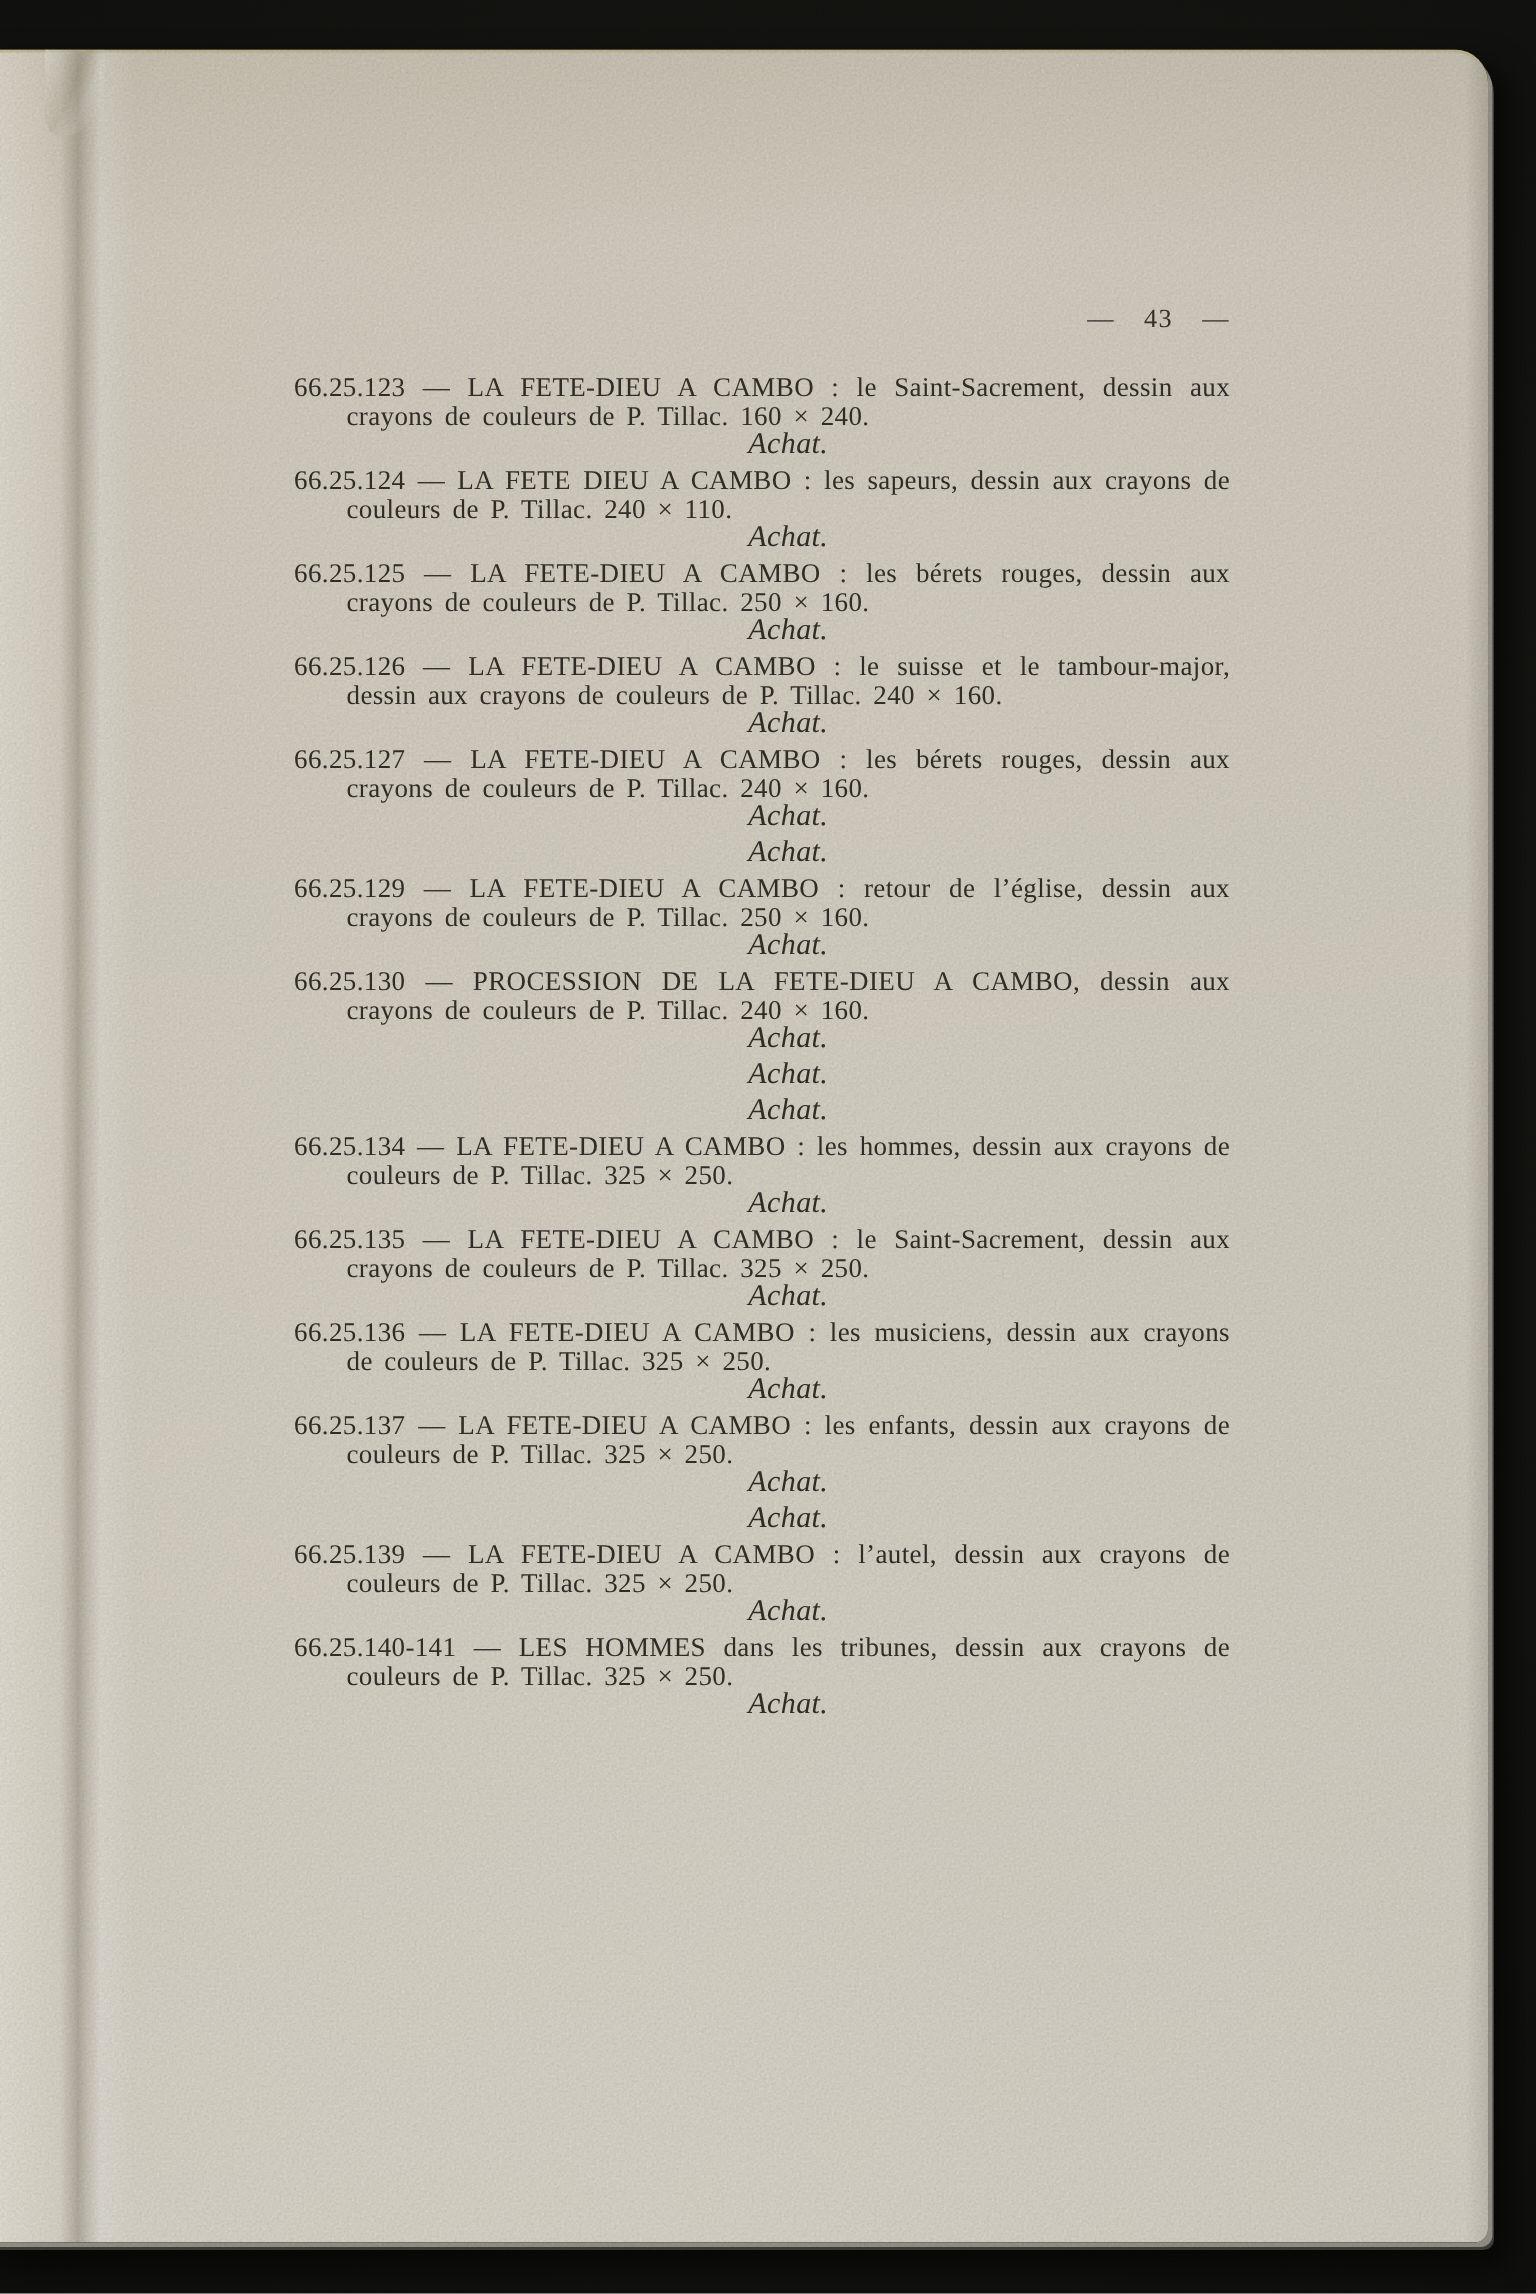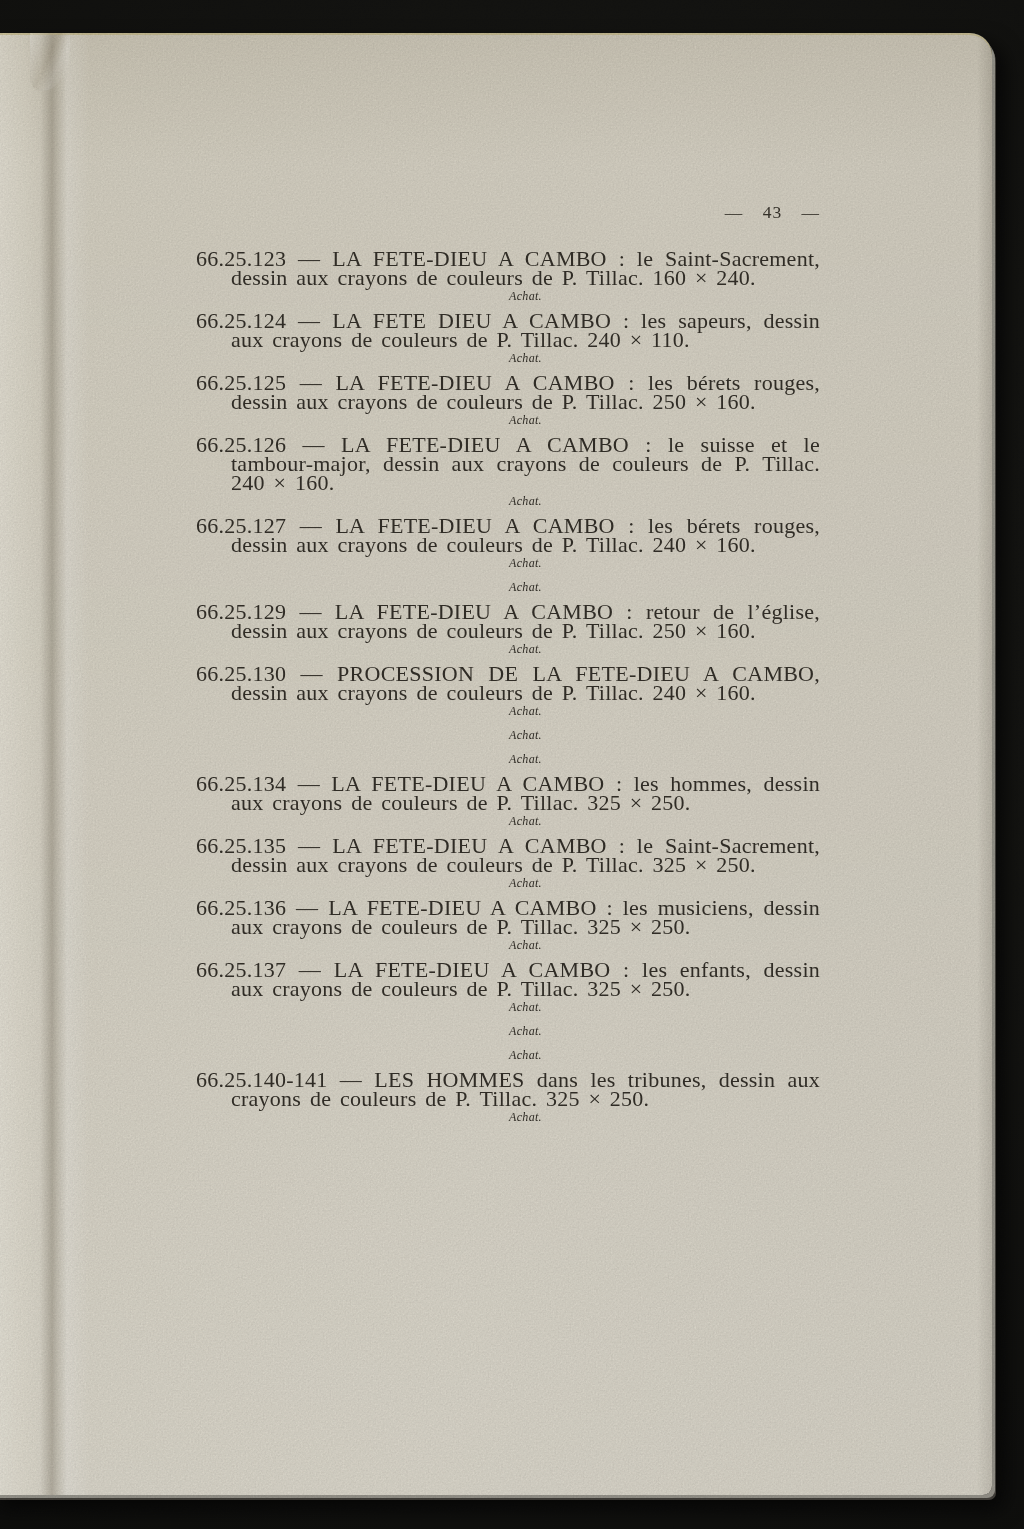--- a/index.html
+++ b/index.html
@@ -88,35 +88,35 @@
     color: #3a362e;
   }
   .entries {
     margin-top: 27px;
   }
   .entry {
     margin: 0 0 5px 0;
   }
   .entry-text {
     margin: 0;
-    font-size: 22px;
+    font-size: 18px;
     line-height: 19px;
     text-align: justify;
     text-indent: -35px;
     padding-left: 35px;
     letter-spacing: 0.25px;
     word-spacing: 3px;
     hyphens: none;
   }
   .entry-achat {
     margin: 0;
     padding-left: 35px;
     text-align: center;
     font-style: italic;
-    font-size: 12px;
+    font-size: 20px;
     line-height: 19px;
     letter-spacing: 0.3px;
   }
 
   
   .grain {
     position: absolute;
     inset: 0;
     z-index: 5;
     pointer-events: none;
@@ -195,20 +195,21 @@
   <div class="entry">
     <p class="entry-text"><span class="entry-id">66.25.137</span><span class="entry-dash"> — </span><span class="entry-desc">LA FETE-DIEU A CAMBO : les enfants, dessin aux crayons de couleurs de P. Tillac. 325 × 250.</span></p>
     <p class="entry-achat">Achat.</p>
   </div>
 
   <div class="entry">
     <p class="entry-achat">Achat.</p>
   </div>
 
   <div class="entry">
+    <p class="entry-text"><span class="entry-id">66.25.139</span><span class="entry-dash"> — </span><span class="entry-desc">LA FETE-DIEU A CAMBO : l’autel, dessin aux crayons de couleurs de P. Tillac. 325 × 250.</span></p>
     <p class="entry-achat">Achat.</p>
   </div>
 
   <div class="entry">
     <p class="entry-text"><span class="entry-id">66.25.140-141</span><span class="entry-dash"> — </span><span class="entry-desc">LES HOMMES dans les tribunes, dessin aux crayons de couleurs de P. Tillac. 325 × 250.</span></p>
     <p class="entry-achat">Achat.</p>
   </div>
 </div>
   </div>
 </div>

